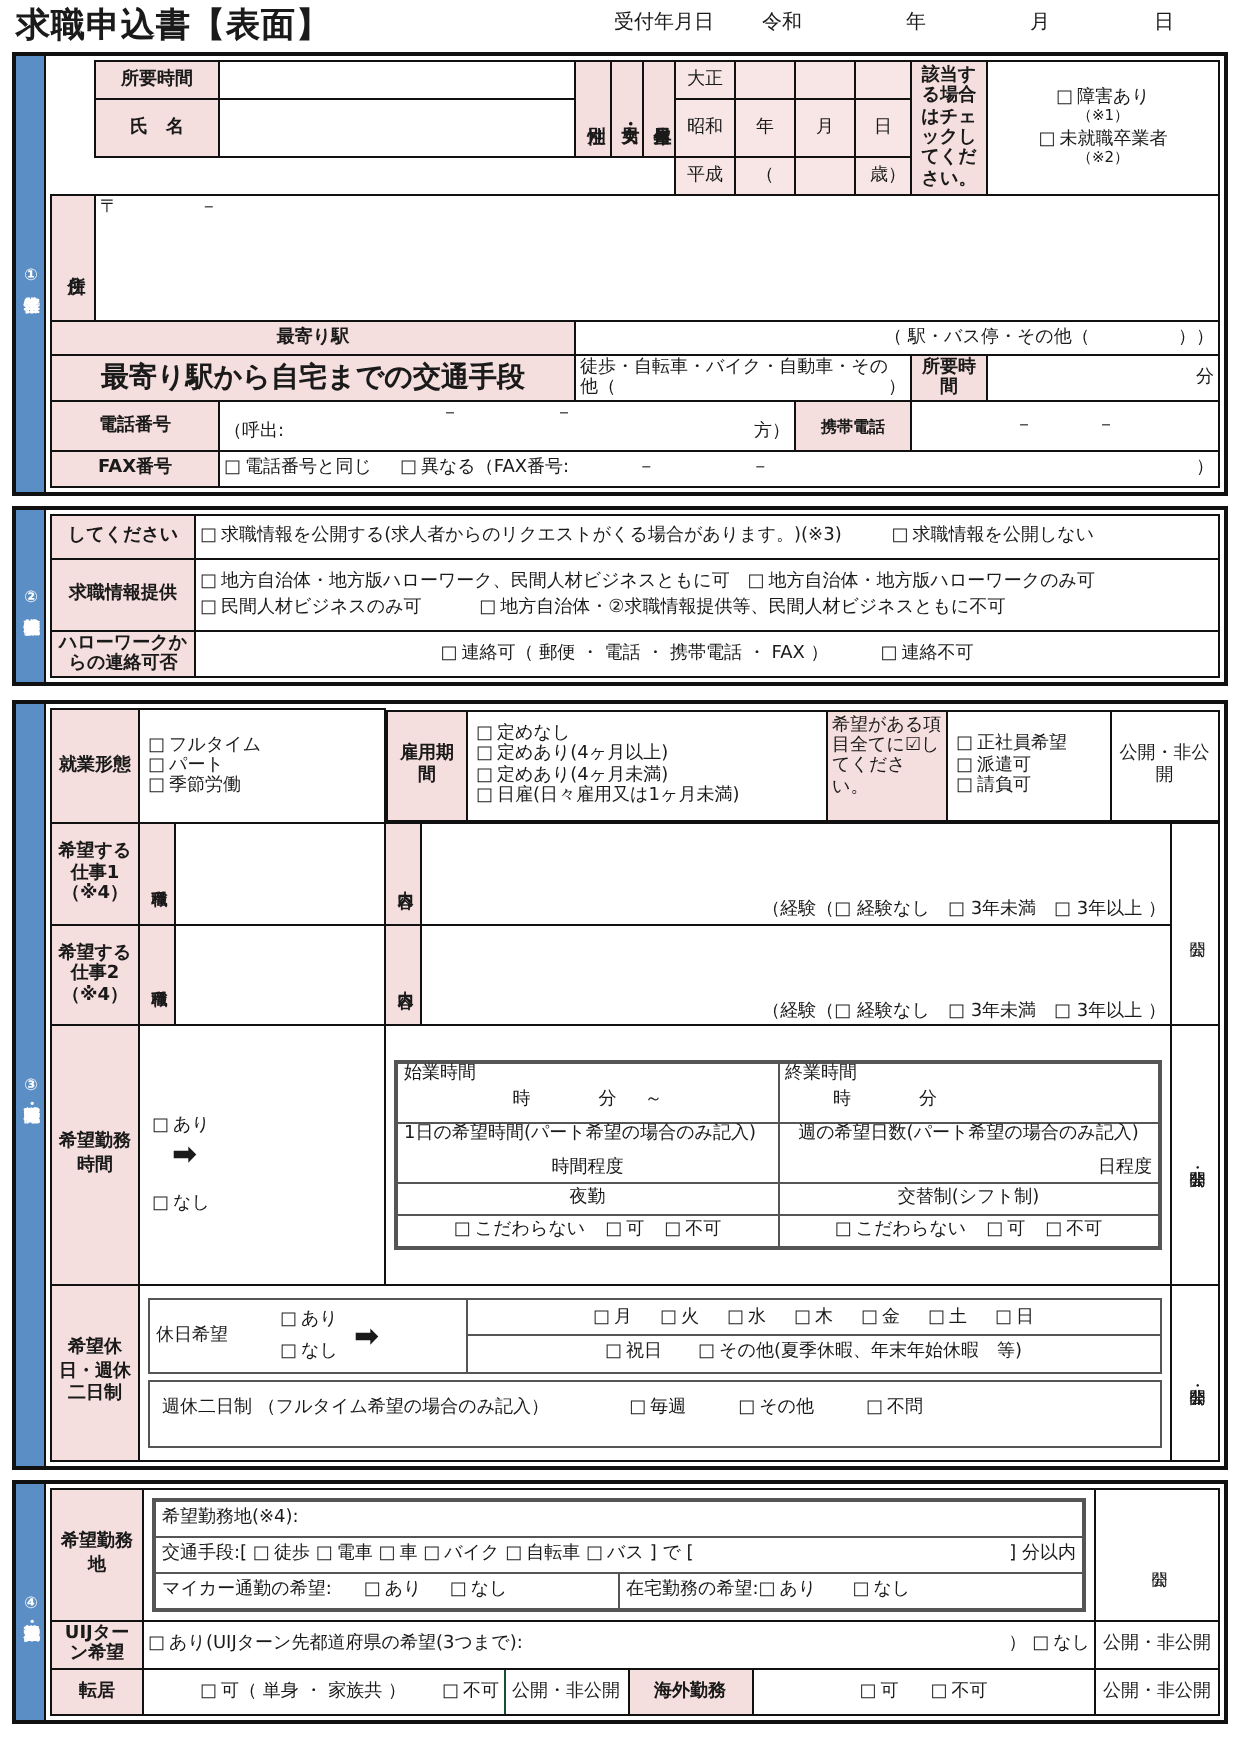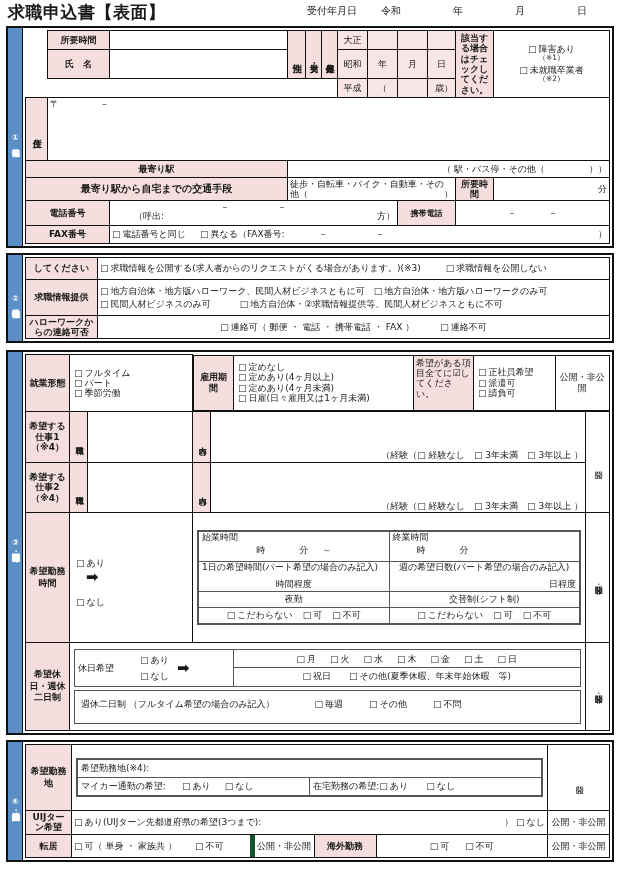--- a/index.html
+++ b/index.html
@@ -144,34 +144,34 @@
           <td class="pk" colspan="3">最寄り駅</td>
           <td colspan="9">
             <span style="display:inline-block;width:100%;position:relative;">
               <span style="margin-left:48%;">（ 駅・バス停・その他（</span>
               <span style="float:right;">））</span>
             </span>
           </td>
         </tr>
 
         <tr style="height:17px;">
-          <td class="pk" colspan="3" style="font-size:10px;">最寄り駅から自宅までの交通手段</td>
+          <td class="pk" colspan="3" style="font-size:14px;">最寄り駅から自宅までの交通手段</td>
           <td colspan="7" class="tiny">
             <span>徒歩・自転車・バイク・自動車・その他（</span>
             <span style="float:right;">）</span>
           </td>
           <td class="pk ctr">所要時間</td>
           <td class="rt"><span>分</span></td>
         </tr>
 
         <tr style="height:24px;">
           <td class="pk" colspan="2">電話番号</td>
           <td colspan="6">
             <div class="ctr" style="margin-top:-3px;"><span style="margin:0 24px;">－</span><span style="margin:0 24px;">－</span></div>
-            <div style="position:relative;margin-top:-1px;"><span style="margin-left:22px;">（呼出:</span><span style="float:right;">方）</span></div>
+            <div style="position:relative;margin-top:-1px;"><span style="">（呼出:</span><span style="float:right;">方）</span></div>
           </td>
           <td class="pk ctr" colspan="2" style="font-size:8px;">携帯電話</td>
           <td colspan="2" class="ctr">
             <span style="margin:0 16px;">－</span><span style="margin:0 16px;">－</span>
           </td>
         </tr>
 
         <tr style="height:17px;">
           <td class="pk" colspan="2">FAX番号</td>
           <td colspan="10" class="lt">
@@ -429,20 +429,33 @@
           <td style="padding:2px 4px;">
             <div class="outbox" style="padding:0;">
               <table class="sub">
                 <tbody>
                       <tr style="height:18px;">
                   <td class="lt" colspan="2">
                     <span>希望勤務地(※4):</span>
                   </td>
                 </tr>
                 <tr style="height:18px;">
+                  <td class="lt" colspan="2">
+                    <span>交通手段:[</span>
+                    <span class="cb">□</span><span>徒歩</span>
+                    <span class="cb">□</span><span>電車</span>
+                    <span class="cb">□</span><span>車</span>
+                    <span class="cb">□</span><span>バイク</span>
+                    <span class="cb">□</span><span>自転車</span>
+                    <span class="cb">□</span><span>バス</span>
+                    <span>] で [</span>
+                    <span style="float:right;">] 分以内</span>
+                  </td>
+                </tr>
+                <tr style="height:18px;">
                   <td class="lt" style="width:50%;border-right:1px solid #555;">
                     <span style="margin-right:16px;">マイカー通勤の希望:</span><span class="cb">□</span><span style="margin-right:14px;">あり</span><span class="cb">□</span><span>なし</span>
                   </td>
                   <td class="lt">
                     <span style="">在宅勤務の希望:</span><span class="cb">□</span><span style="margin-right:18px;">あり</span><span class="cb">□</span><span>なし</span>
                   </td>
                 </tr>
               </tbody>
                   </table>
             </div>
@@ -464,21 +477,21 @@
           <td style="padding:0;">
             <table class="grid" style="height:100%;">
               <colgroup>
                     <col style="width:180px">
                     <col style="width:62px">
                     <col style="width:62px">
                     <col style="width:">
                   </colgroup>
               <tbody>
                     <tr>
-                <td class="lt" style="border:none;border-right:5px solid #14532d;">
+                <td class="lt" style="border:none;border-right:1px solid #14532d;text-align:right;">
                   <span class="cb">□</span><span style="margin-right:18px;">可（ 単身 ・ 家族共 ）</span><span class="cb">□</span><span>不可</span>
                 </td>
                 <td class="ctr tiny" style="border:none;border-right:1px solid #111;">公開・非公開</td>
                 <td class="pk" style="border:none;border-right:1px solid #111;">海外勤務</td>
                 <td class="ctr" style="border:none;">
                   <span class="cb">□</span><span style="margin-right:16px;">可</span><span class="cb">□</span><span>不可</span>
                 </td>
               </tr>
             </tbody>
                 </table>

